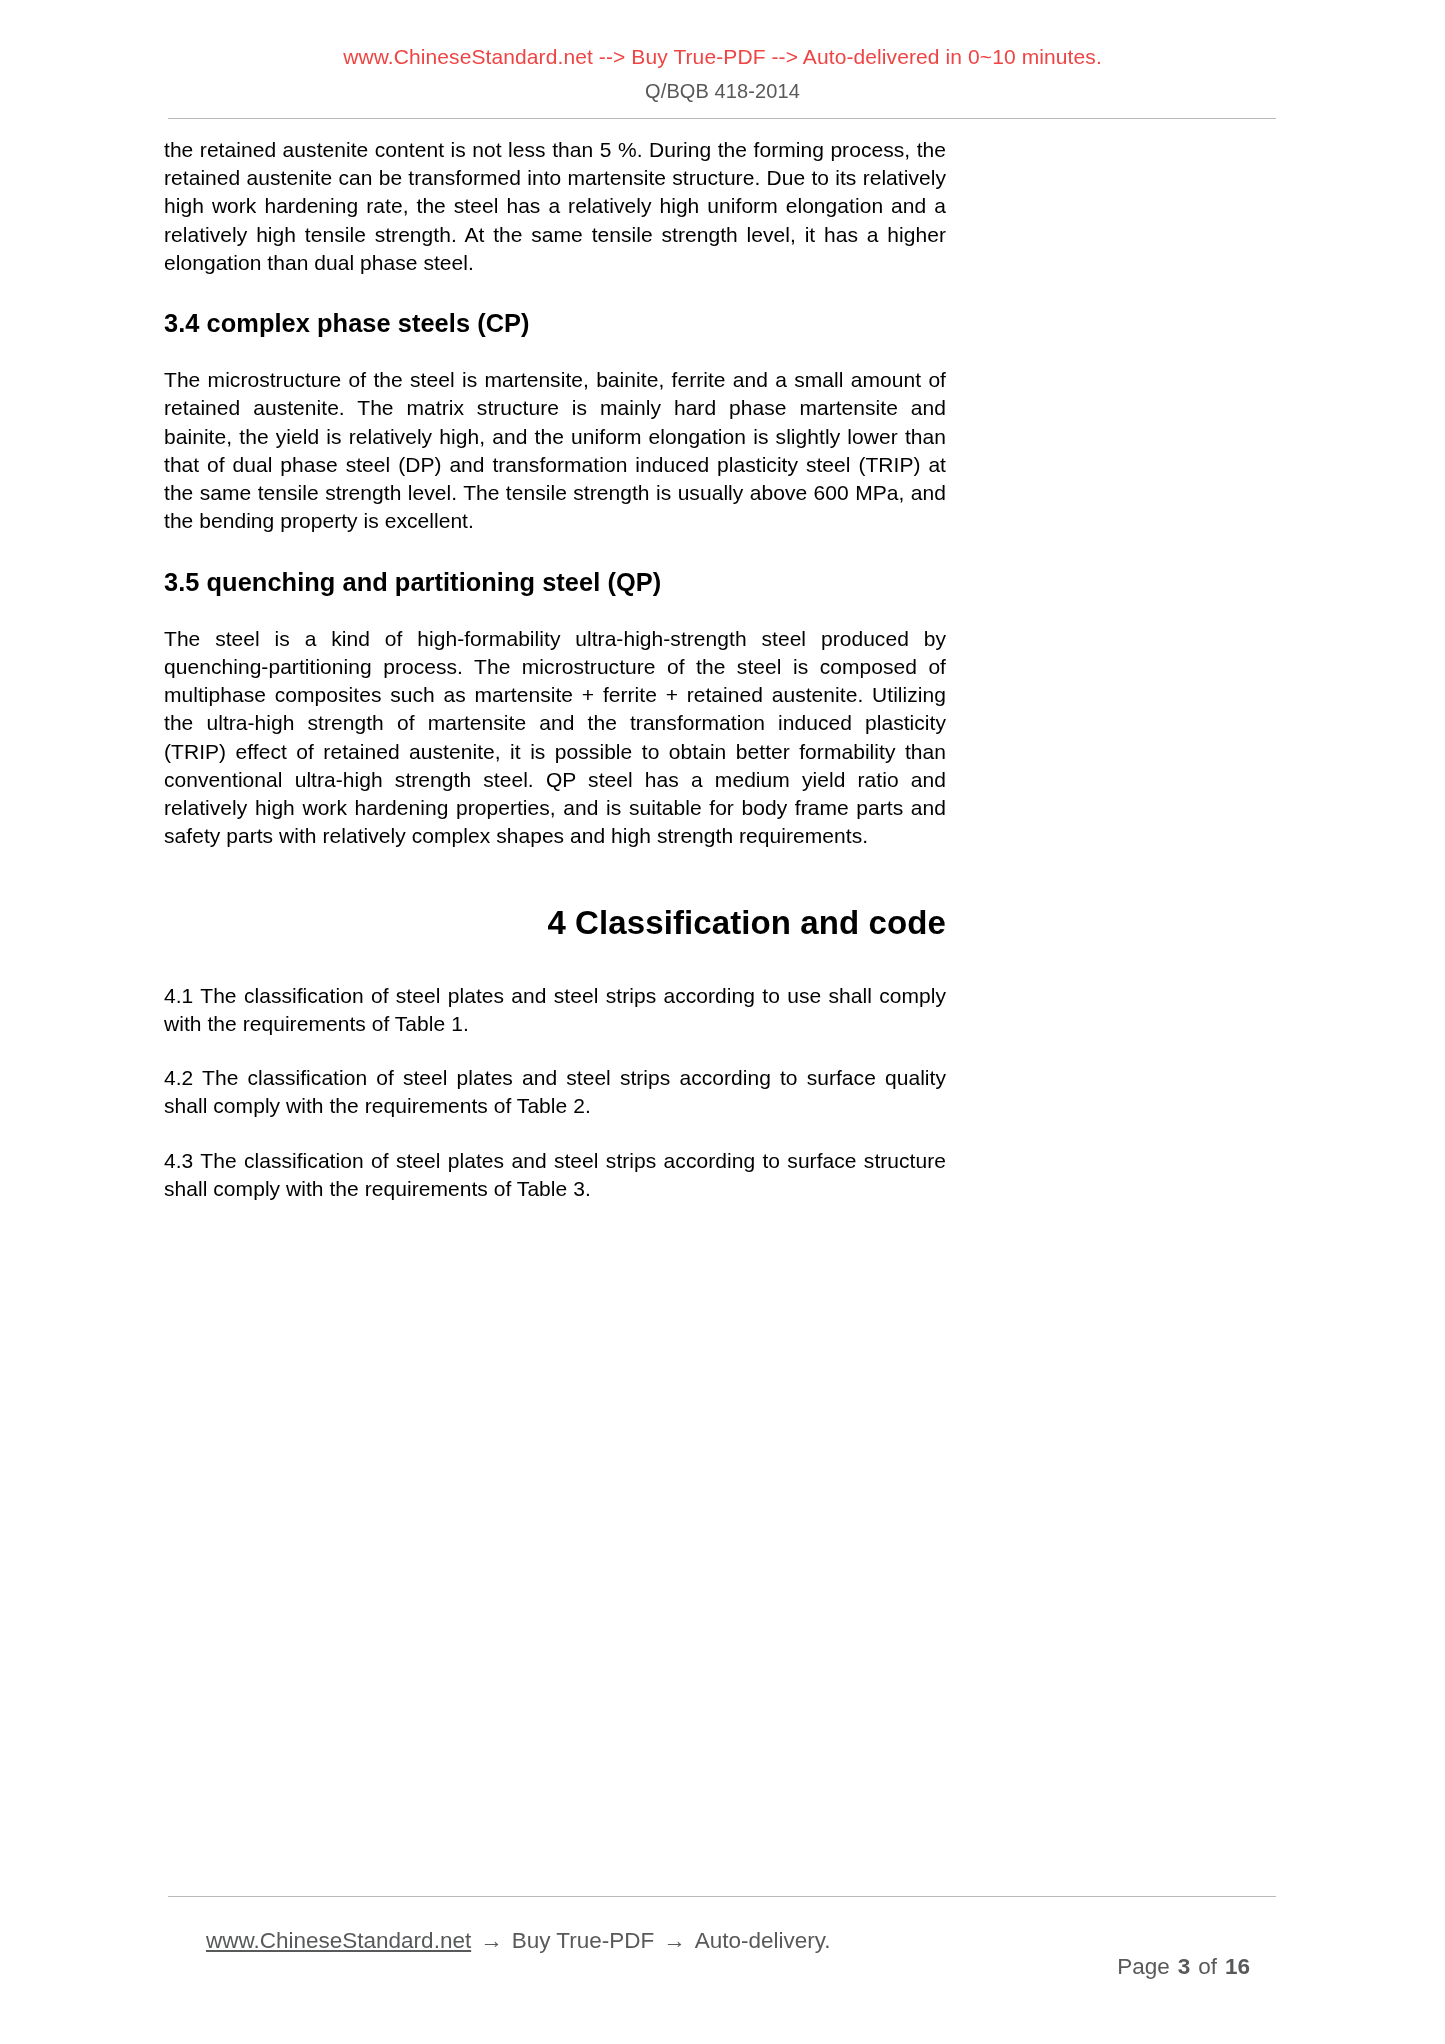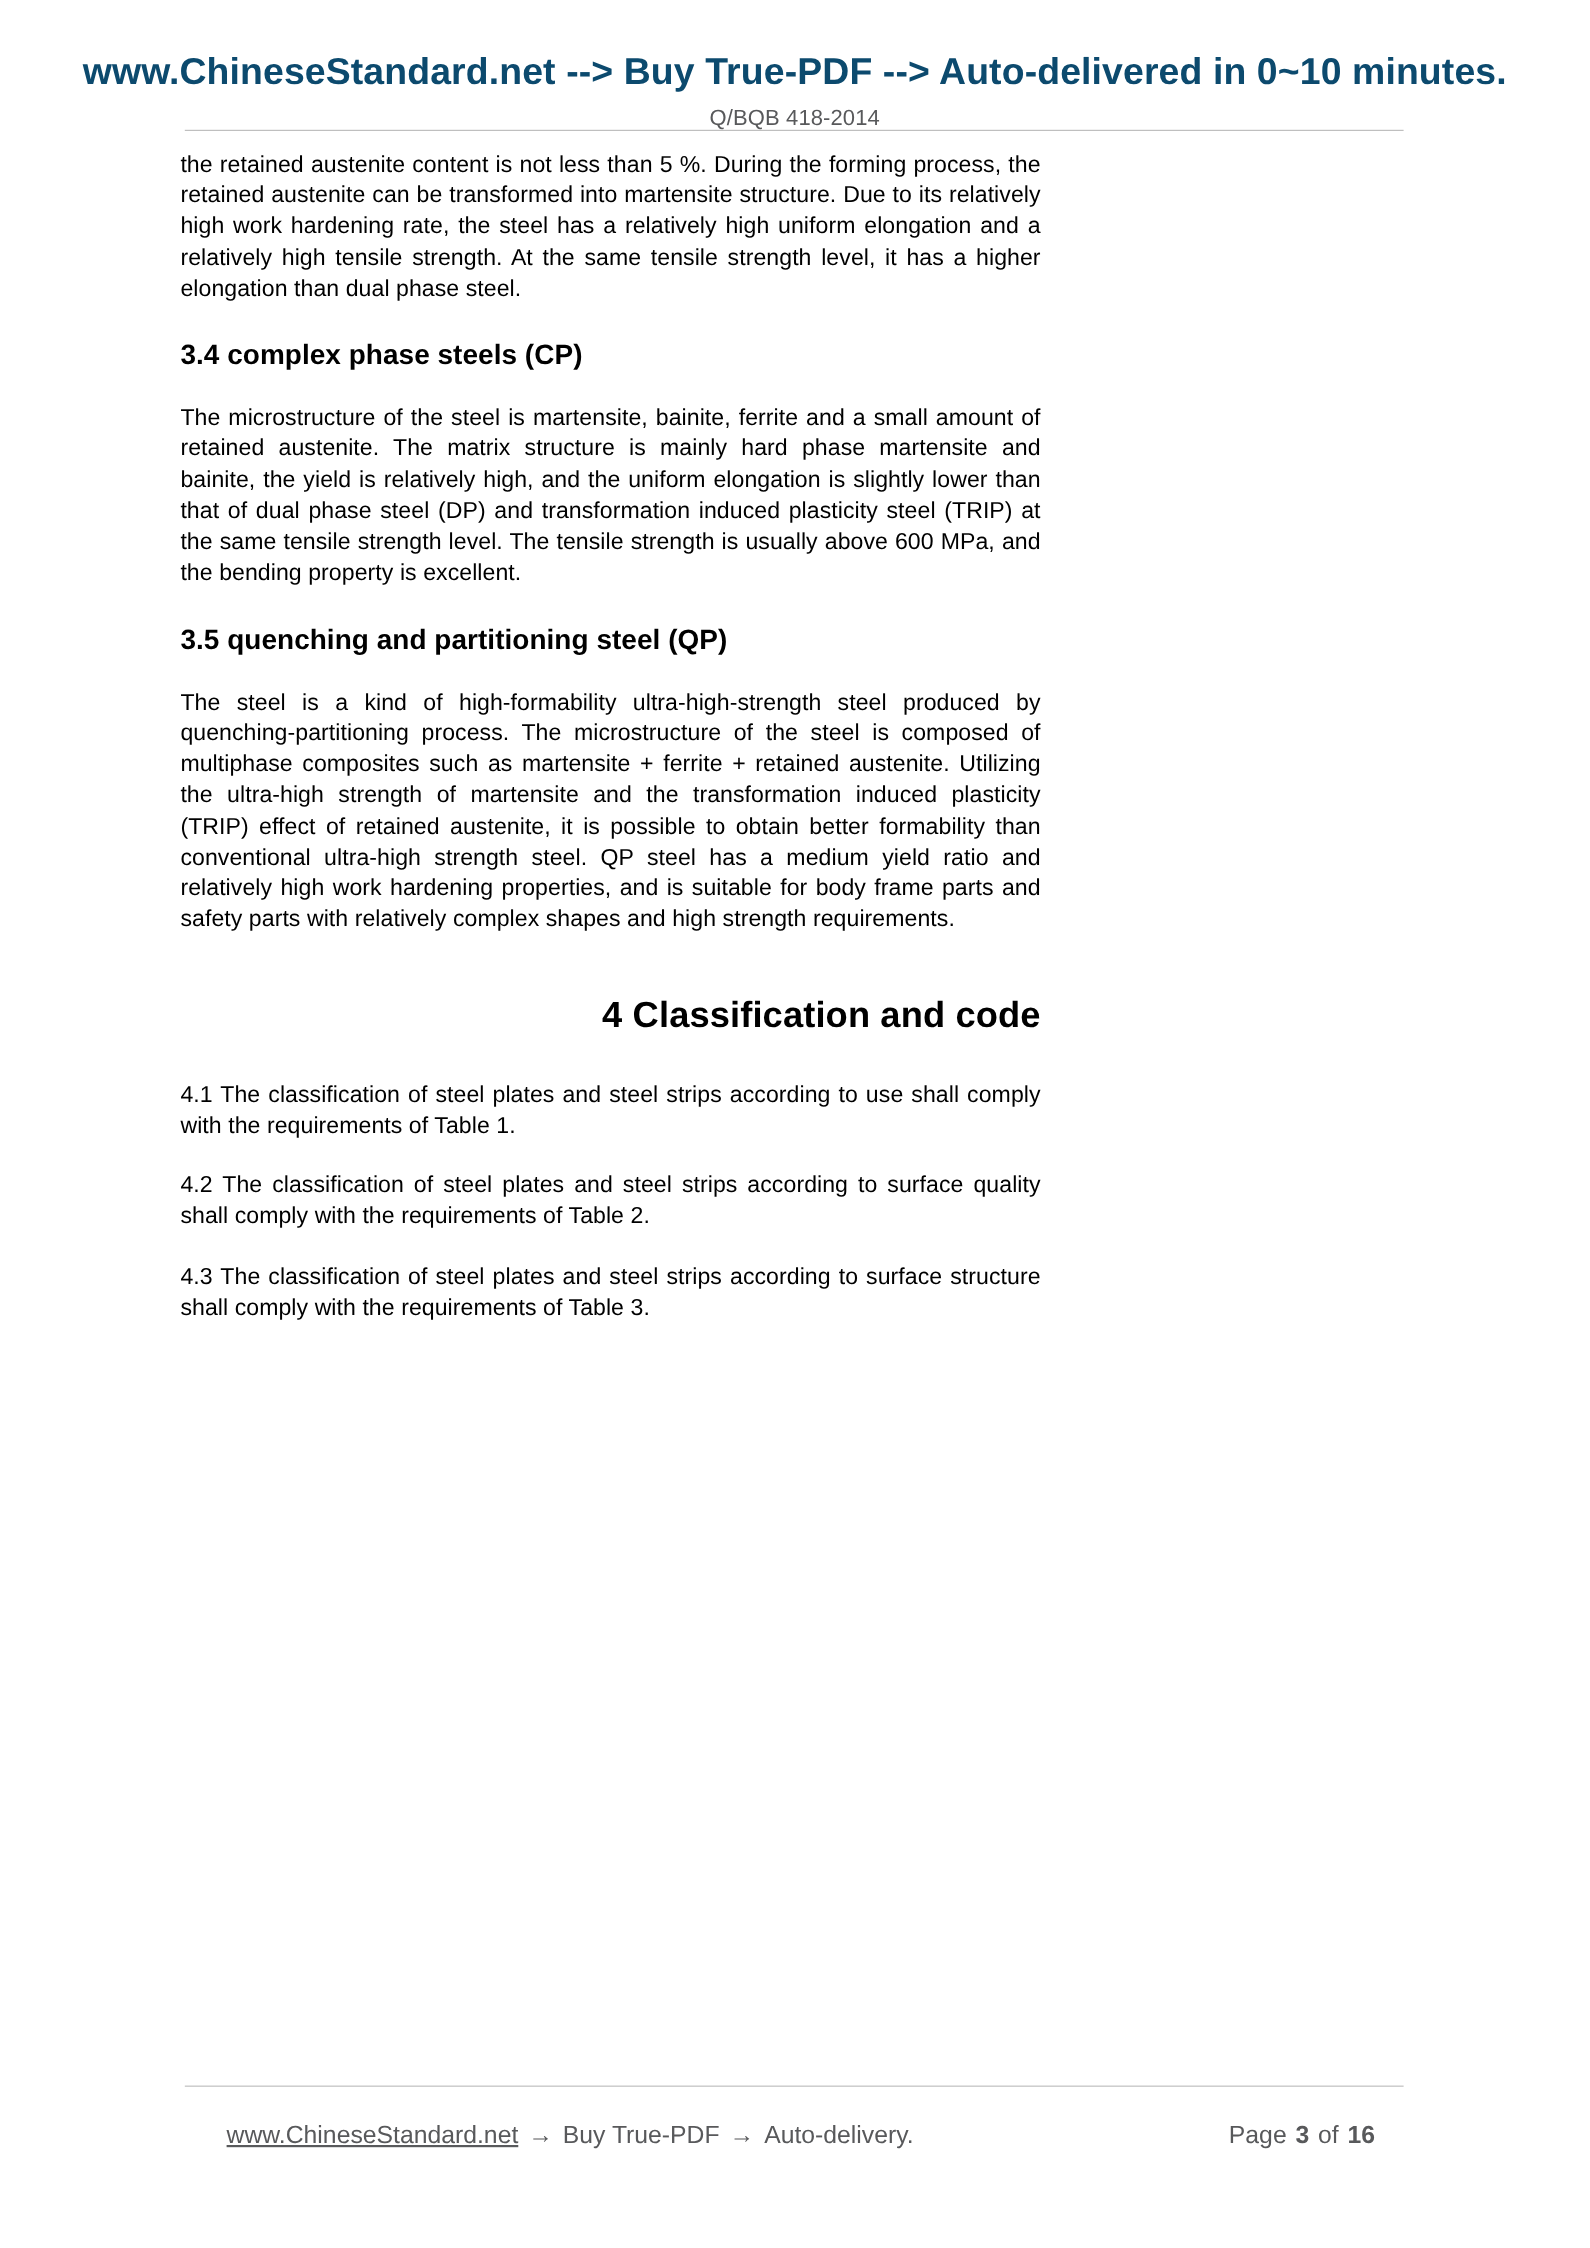--- a/index.html
+++ b/index.html
@@ -25,26 +25,25 @@
   
   .page-header {
     position: absolute;
     left: 0;
     top: 0;
     width: 100%;
     padding-top: 44px;
     text-align: center;
   }
   .header-promo {
-    font-size: 34px;
-    color: #0c4a6e;
+    font-size: 21px;
+    color: #ef4444;
     letter-spacing: 0.1px;
     line-height: 1.28;
     white-space: nowrap;
-    font-weight: bold;
   }
   .header-stdno {
     margin-top: 9px;
     font-size: 20px;
     color: #58595b;
     letter-spacing: 0.1px;
   }
   .header-rule {
     position: absolute;
     left: 168px;
@@ -108,20 +107,21 @@
   }
   .footer-row {
     position: absolute;
     left: 168px;
     top: 44px;
     width: 1108px;
     display: flex;
     align-items: baseline;
     font-size: 22.5px;
     color: #58595b;
+    flex-direction: column;
   }
   .footer-left {
     display: flex;
     align-items: baseline;
     gap: 9px;
     white-space: nowrap;
     padding-left: 38px;
   }
   .footer-link {
     text-decoration: underline;

